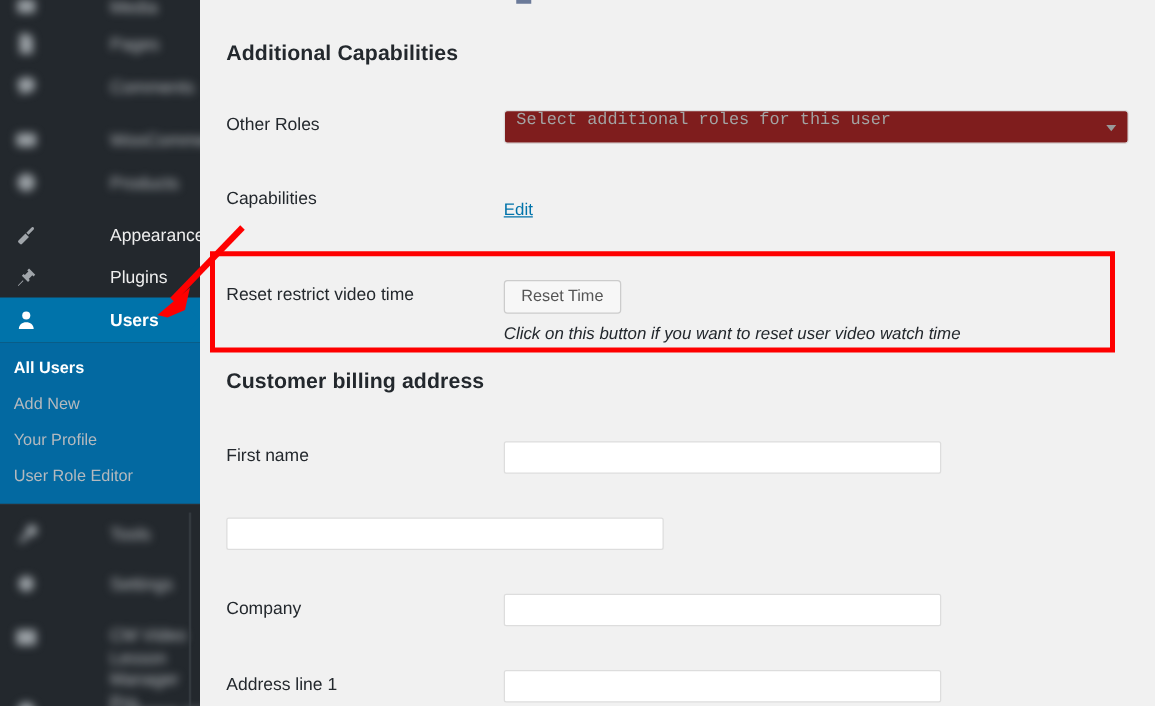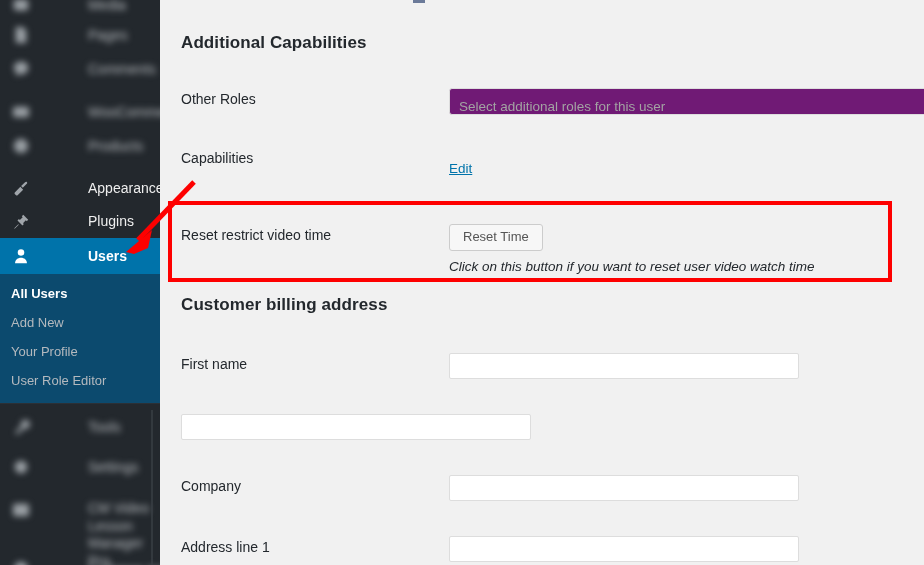--- a/index.html
+++ b/index.html
@@ -73,21 +73,21 @@
     position: absolute;
     right: -8px;
     top: 50%;
     margin-top: -8px;
     border-style: solid;
     border-width: 8px;
     border-color: transparent transparent transparent #0073aa;
   }
 
   #submenu {
-    background: #0c4a6e;
+    background: #0369a1;
     padding: 6px 0 8px 0;
     border-bottom: 1px solid #2b3036;
   }
   .submenu-item {
     display: block;
     padding: 5px 0 5px 11px;
     font-size: 13px;
     color: #b4b9be;
     line-height: 1.45;
     white-space: nowrap;
@@ -131,43 +131,43 @@
     font-size: 17px;
     font-weight: bold;
     color: #23282d;
     letter-spacing: .1px;
   }
 
   .form-row {
     position: absolute;
     display: flex;
     align-items: flex-start;
-    gap: 46px;
   }
   .row-label {
     width: 222px;
     flex: 0 0 222px;
     font-size: 14px;
     color: #23282d;
     padding-top: 3px;
   }
   .row-field { flex: 1; }
 
   .select-box {
     position: relative;
     width: 500px;
     height: 27px;
-    background: #701a75;
+    background: #7f1d1d;
     border: 1px solid #ddd;
     border-radius: 3px;
     display: flex;
-    align-items: flex-end;
+    align-items: flex-start;
     padding: 0 24px 0 9px;
     font-size: 13.5px;
     color: #a3a3a3;
+    font-family: Liberation Mono, monospace;
   }
   .select-caret {
     position: absolute;
     right: 9px;
     top: 50%;
     margin-top: -2px;
     width: 0; height: 0;
     border-left: 4px solid transparent;
     border-right: 4px solid transparent;
     border-top: 5px solid #999;

